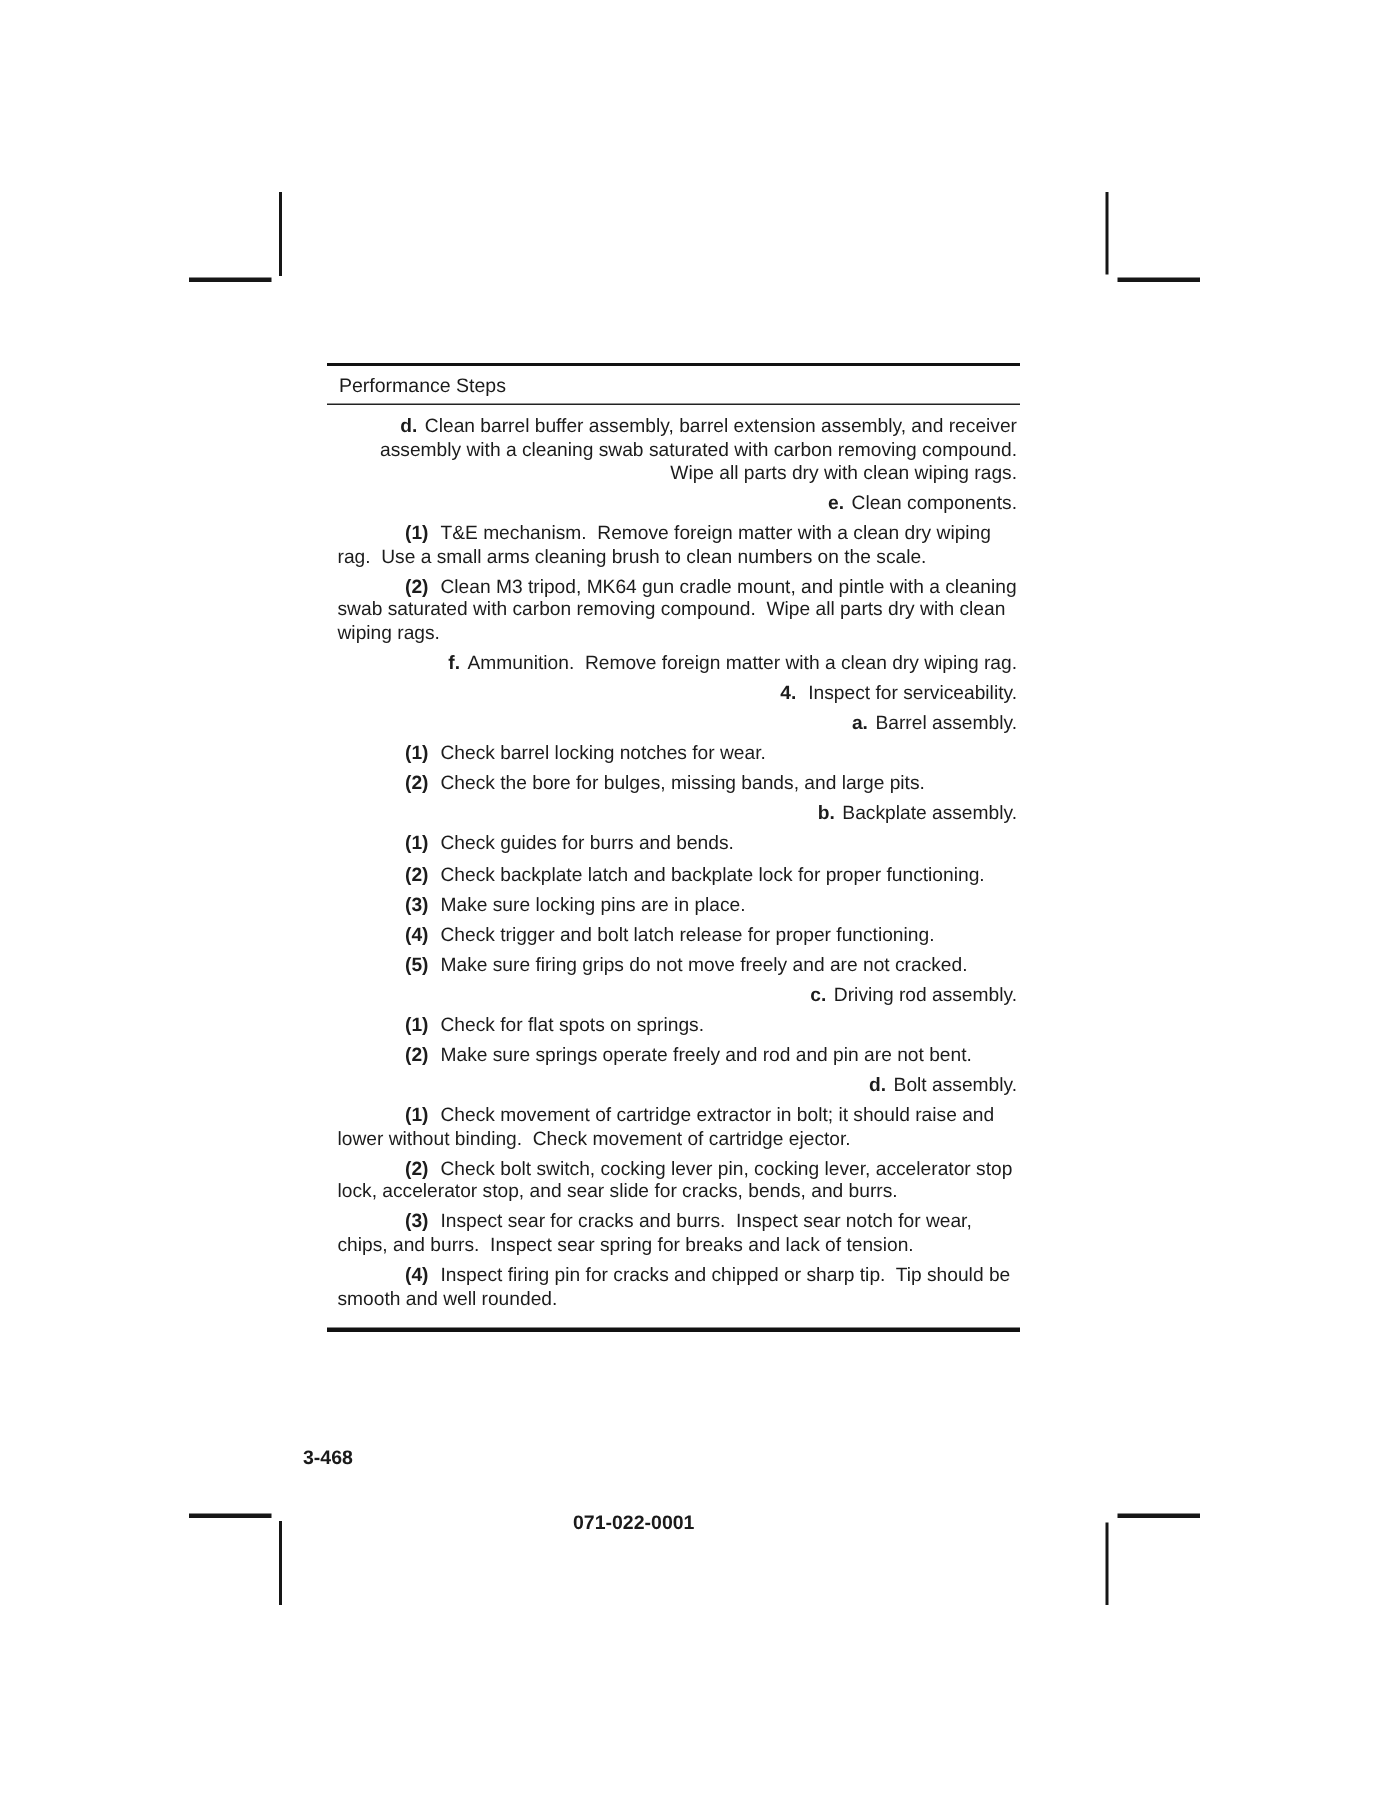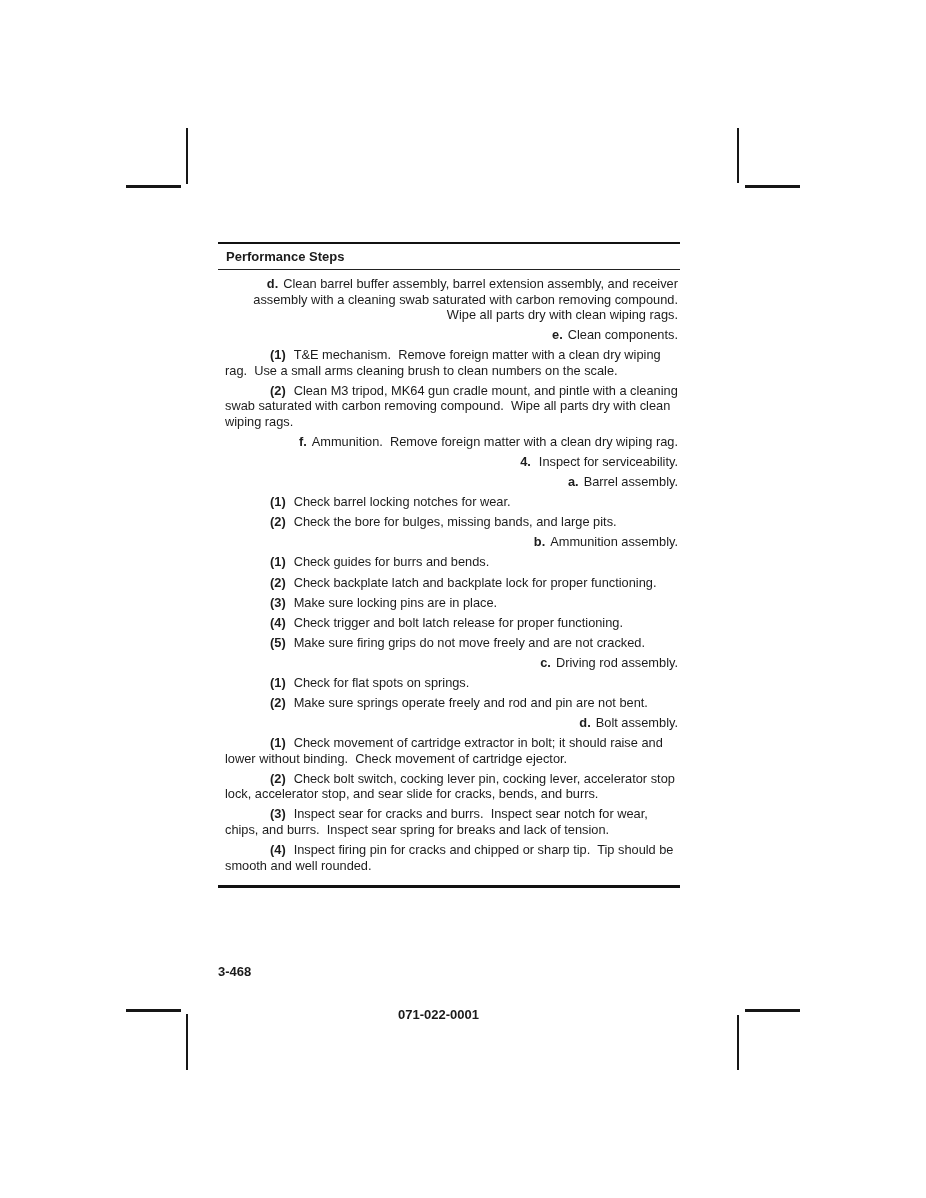--- a/index.html
+++ b/index.html
@@ -33,21 +33,21 @@
     left: 218px;
     top: 242px;
     width: 462px;
   }
   .rule-top    { height: 2px; background: #111111; }
   .rule-mid    { height: 1px; background: #222222; }
   .rule-bottom { height: 3px; background: #111111; }
   #table-header {
     padding: 6px 6px 5px 8px;
     font-size: 13px;
-    font-weight: bold;
+    font-weight: normal;
     line-height: 14px;
     color: #1a1a1a;
   }
   #steps-body {
     padding: 6px 2px 6px 7px;
     font-size: 12.8px;
     line-height: 15.5px;
   }
   .step {
     margin: 0 0 4.6px 0;
@@ -58,21 +58,21 @@
   .lvl-num    { text-indent: 2px; text-align: right; }
   .lvl-letter { text-indent: 30px; text-align: right; }
   .lvl-paren  { text-indent: 45px; }
   .lvl-num    .marker { margin-right: 8px; }
   .lvl-letter .marker { margin-right: 5px; }
   .lvl-paren  .marker { margin-right: 8px; }
 
   
   #footer {
     position: absolute;
-    left: 218px;
+    left: 202px;
     top: 964px;
     width: 462px;
     height: 16px;
     font-size: 13px;
     font-weight: bold;
     color: #1a1a1a;
   }
   #footer .page-number { position: absolute; left: 0; top: 0; }
   #footer .task-number { position: absolute; left: 180px; top: 0; margin-top: 43px; }
 </style>
@@ -98,21 +98,21 @@
     <div id="steps-body">
       <p class="step lvl-letter"><span class="marker">d.</span><span>Clean barrel buffer assembly, barrel extension assembly, and receiver assembly with a cleaning swab saturated with carbon removing compound. Wipe all parts dry with clean wiping rags.</span></p>
       <p class="step lvl-letter"><span class="marker">e.</span><span>Clean components.</span></p>
       <p class="step lvl-paren"><span class="marker">(1)</span><span>T&amp;E mechanism.  Remove foreign matter with a clean dry wiping rag.  Use a small arms cleaning brush to clean numbers on the scale.</span></p>
       <p class="step lvl-paren"><span class="marker">(2)</span><span>Clean M3 tripod, MK64 gun cradle mount, and pintle with a cleaning swab saturated with carbon removing compound.  Wipe all parts dry with clean wiping rags.</span></p>
       <p class="step lvl-letter"><span class="marker">f.</span><span>Ammunition.  Remove foreign matter with a clean dry wiping rag.</span></p>
       <p class="step lvl-num"><span class="marker">4.</span><span>Inspect for serviceability.</span></p>
       <p class="step lvl-letter"><span class="marker">a.</span><span>Barrel assembly.</span></p>
       <p class="step lvl-paren"><span class="marker">(1)</span><span>Check barrel locking notches for wear.</span></p>
       <p class="step lvl-paren"><span class="marker">(2)</span><span>Check the bore for bulges, missing bands, and large pits.</span></p>
-      <p class="step lvl-letter"><span class="marker">b.</span><span>Ammunition assembly.</span></p>
+      <p class="step lvl-letter"><span class="marker">b.</span><span>Backplate assembly.</span></p>
       <p class="step lvl-paren"><span class="marker">(1)</span><span>Check guides for burrs and bends.</span></p>
       <p class="step lvl-paren"><span class="marker">(2)</span><span>Check backplate latch and backplate lock for proper functioning.</span></p>
       <p class="step lvl-paren"><span class="marker">(3)</span><span>Make sure locking pins are in place.</span></p>
       <p class="step lvl-paren"><span class="marker">(4)</span><span>Check trigger and bolt latch release for proper functioning.</span></p>
       <p class="step lvl-paren"><span class="marker">(5)</span><span>Make sure firing grips do not move freely and are not cracked.</span></p>
       <p class="step lvl-letter"><span class="marker">c.</span><span>Driving rod assembly.</span></p>
       <p class="step lvl-paren"><span class="marker">(1)</span><span>Check for flat spots on springs.</span></p>
       <p class="step lvl-paren"><span class="marker">(2)</span><span>Make sure springs operate freely and rod and pin are not bent.</span></p>
       <p class="step lvl-letter"><span class="marker">d.</span><span>Bolt assembly.</span></p>
       <p class="step lvl-paren"><span class="marker">(1)</span><span>Check movement of cartridge extractor in bolt; it should raise and lower without binding.  Check movement of cartridge ejector.</span></p>

